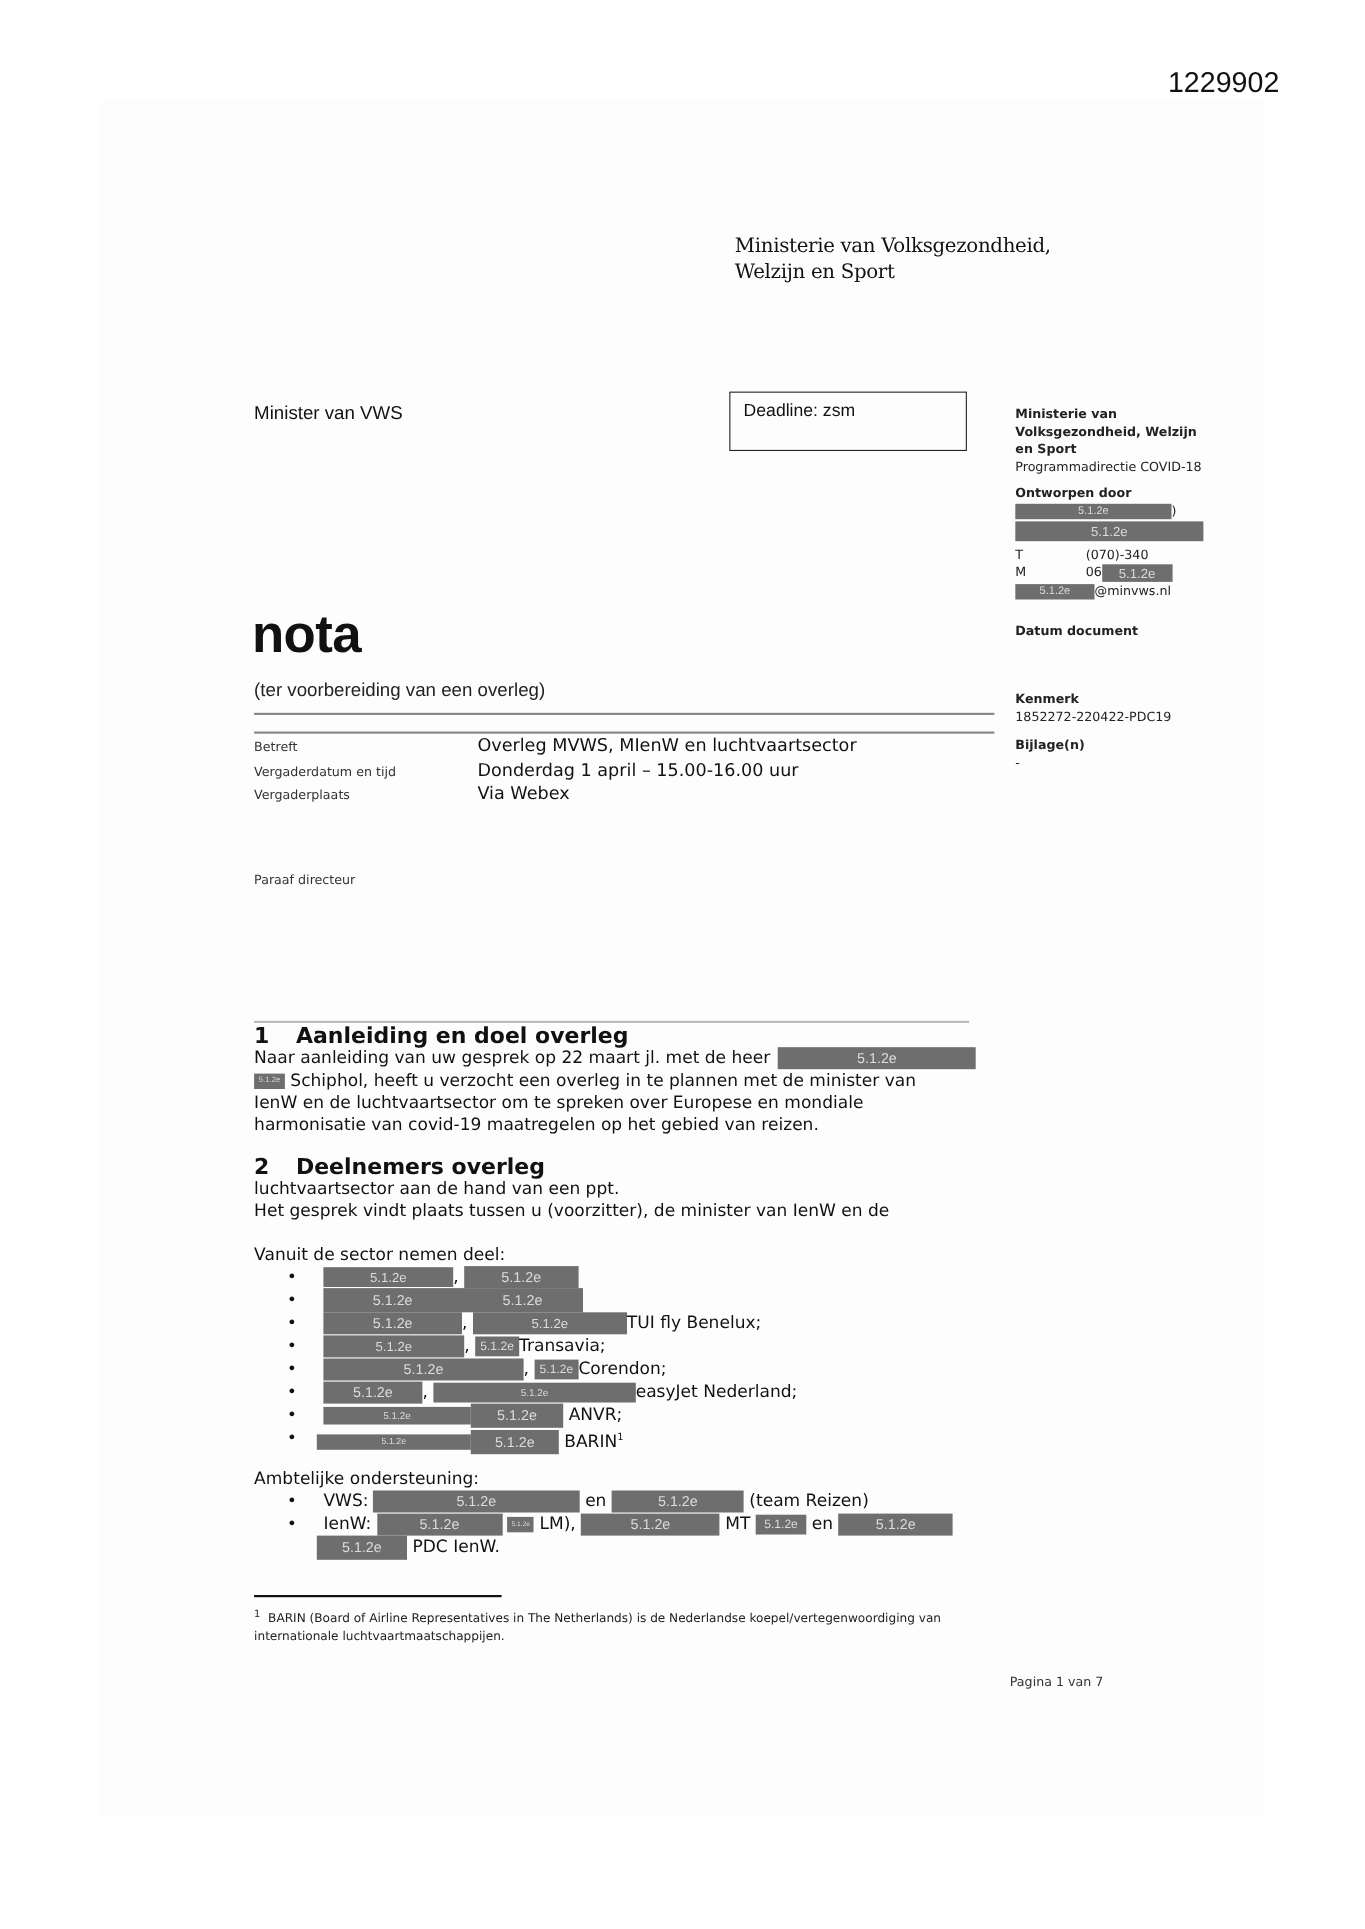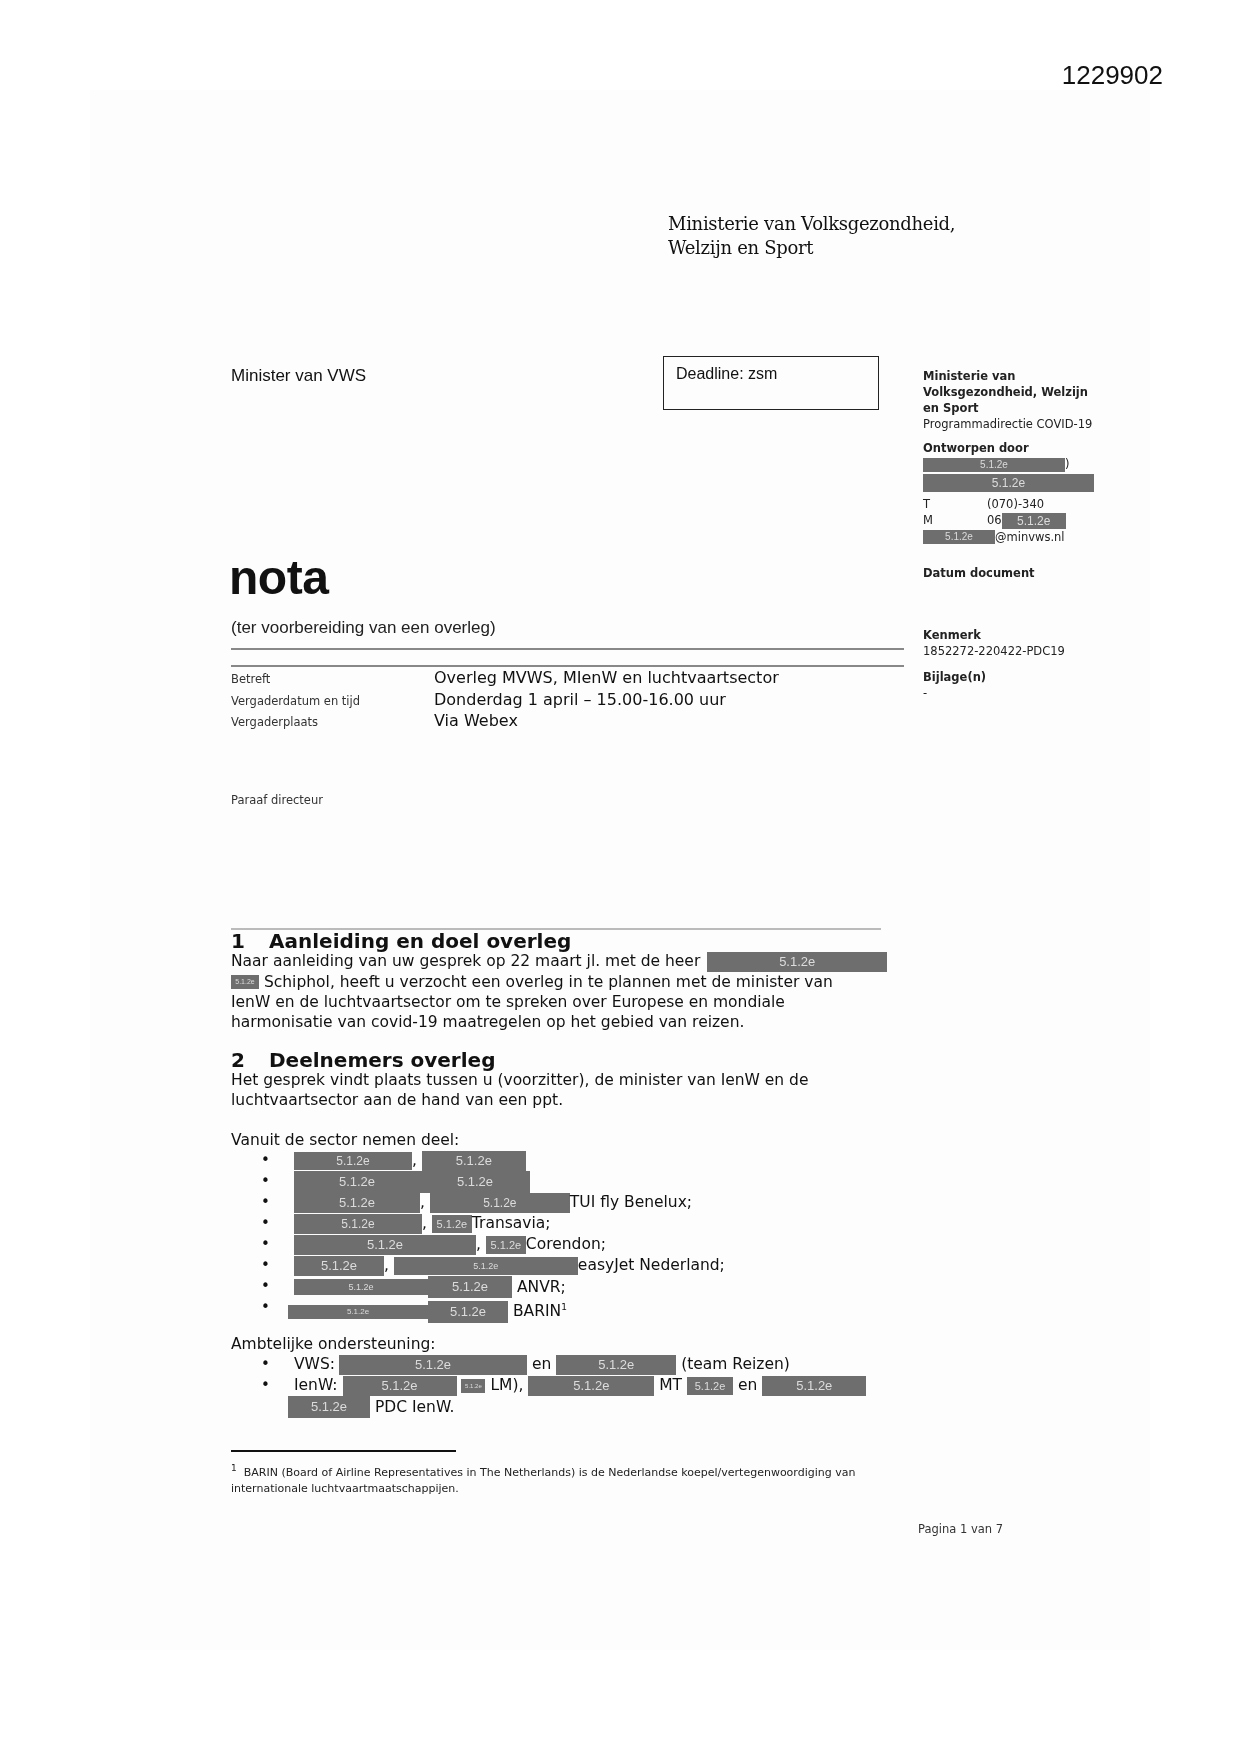--- a/index.html
+++ b/index.html
@@ -50,21 +50,21 @@
 
 <div class="abs addressee">Minister van VWS</div>
 <div class="abs deadline-box">
   <span>Deadline: zsm</span>
 </div>
 
 <div class="abs side">
   <div class="b">Ministerie van</div>
   <div class="b">Volksgezondheid, Welzijn</div>
   <div class="b">en Sport</div>
-  <div>Programmadirectie COVID-19</div>
+  <div>Programmadirectie COVID-18</div>
   <div class="b sec">Ontworpen door</div>
   <div>
     <span class="redact" style="width:142px;height:14px;font-size:10px;line-height:14px;">5.1.2e</span><span>)</span>
   </div>
   <div style="margin-top:2px;">
     <span class="redact" style="width:171px;height:18px;font-size:12px;line-height:18px;">5.1.2e</span>
   </div>
   <div style="margin-top:4px;">
     <span style="display:inline-block;width:64px;">T</span><span>(070)-340</span>
   </div>
@@ -104,22 +104,22 @@
 <div class="abs body-text" style="top:931px;">
   <div class="h"><span class="num">1</span><span>Aanleiding en doel overleg</span></div>
   <div><span>Naar aanleiding van uw gesprek op 22 maart jl. met de heer</span> <span class="redact" style="width:180px;height:20px;font-size:13px;line-height:20px;margin-left:2px;">5.1.2e</span></div>
   <div><span class="redact" style="width:28px;height:14px;font-size:7px;line-height:14px;">5.1.2e</span> <span>Schiphol, heeft u verzocht een overleg in te plannen met de minister van</span></div>
   <div>IenW en de luchtvaartsector om te spreken over Europese en mondiale</div>
   <div>harmonisatie van covid-19 maatregelen op het gebied van reizen.</div>
 </div>
 
 <div class="abs body-text" style="top:1050px;">
   <div class="h"><span class="num">2</span><span>Deelnemers overleg</span></div>
+  <div>luchtvaartsector aan de hand van een ppt.</div>
   <div>Het gesprek vindt plaats tussen u (voorzitter), de minister van IenW en de</div>
-  <div>luchtvaartsector aan de hand van een ppt.</div>
   <div style="margin-top:20px;">Vanuit de sector nemen deel:</div>
   <ul class="bul">
     <li><span class="redact" style="width:118px;height:18px;font-size:12px;line-height:18px;">5.1.2e</span>, <span class="redact" style="width:104px;height:20px;font-size:13px;line-height:20px;">5.1.2e</span></li>
     <li><span class="redact" style="width:126px;height:22px;font-size:13px;line-height:22px;">5.1.2e</span><span class="redact" style="width:110px;height:22px;font-size:13px;line-height:22px;">5.1.2e</span></li>
     <li><span class="redact" style="width:126px;height:20px;font-size:13px;line-height:20px;">5.1.2e</span>, <span class="redact" style="width:140px;height:20px;font-size:12px;line-height:20px;">5.1.2e</span><span>TUI fly Benelux;</span></li>
     <li><span class="redact" style="width:128px;height:20px;font-size:12px;line-height:20px;">5.1.2e</span>, <span class="redact" style="width:40px;height:18px;font-size:11px;line-height:18px;">5.1.2e</span><span>Transavia;</span></li>
     <li><span class="redact" style="width:182px;height:20px;font-size:13px;line-height:20px;">5.1.2e</span>, <span class="redact" style="width:40px;height:18px;font-size:11px;line-height:18px;">5.1.2e</span><span>Corendon;</span></li>
     <li><span class="redact" style="width:90px;height:20px;font-size:13px;line-height:20px;">5.1.2e</span>, <span class="redact" style="width:184px;height:18px;font-size:9px;line-height:18px;">5.1.2e</span><span>easyJet Nederland;</span></li>
     <li><span class="redact" style="width:134px;height:16px;font-size:9px;line-height:16px;">5.1.2e</span><span class="redact" style="width:84px;height:22px;font-size:13px;line-height:22px;">5.1.2e</span> <span>ANVR;</span></li>
     <li><span class="redact" style="width:140px;height:14px;font-size:8px;line-height:14px;margin-left:-6px;">5.1.2e</span><span class="redact" style="width:80px;height:22px;font-size:13px;line-height:22px;">5.1.2e</span> <span>BARIN</span><sup style="font-size:9px;">1</sup></li>

